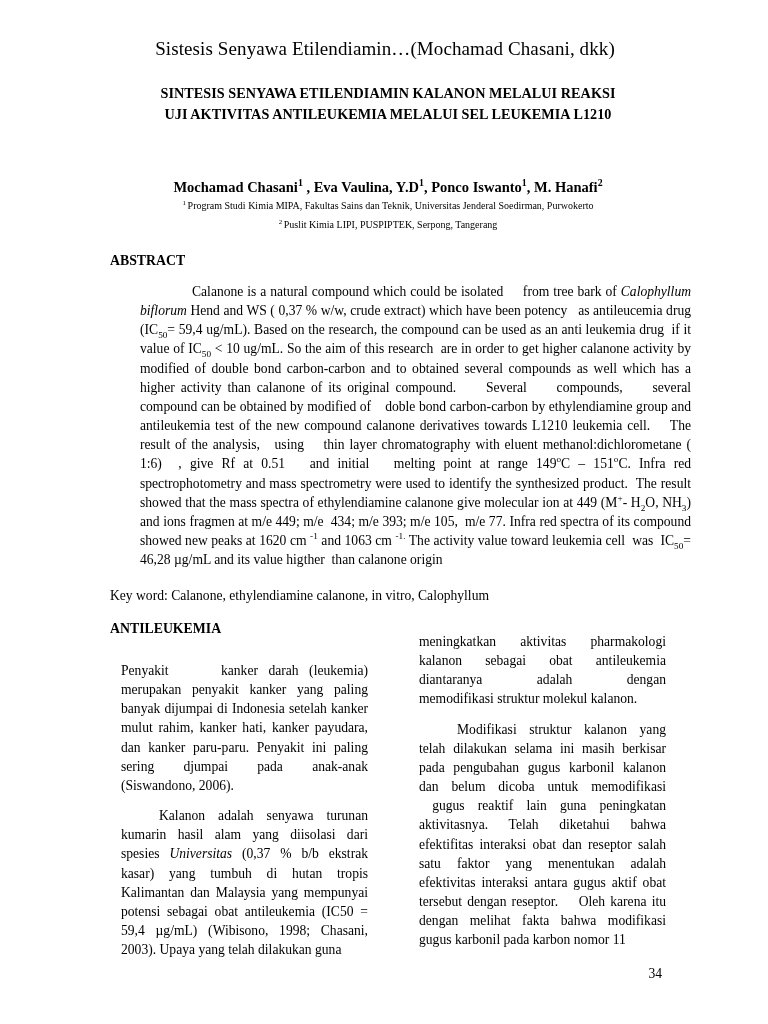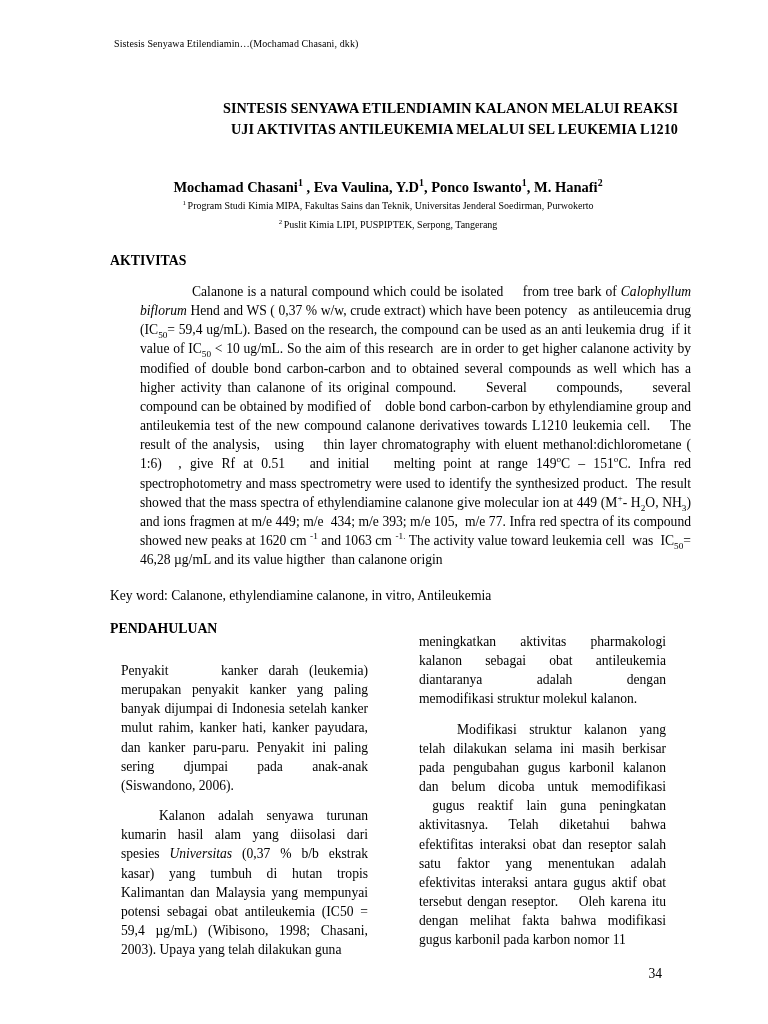--- a/index.html
+++ b/index.html
@@ -16,31 +16,32 @@
     width: 768px;
     height: 1024px;
     margin: 0 auto;
     background: #ffffff;
     overflow: hidden;
     box-sizing: border-box;
   }
   .running-head {
     position: absolute;
     top: 38px;
-    left: 114px;
+    left: 105px;
     width: 560px;
-    font-size: 10px;
+    text-align: center;
+    font-size: 19px;
     letter-spacing: 0.1px;
   }
   .title-block {
     position: absolute;
-    top: 98px;
+    top: 83px;
     left: 98px;
     width: 580px;
-    text-align: right;
+    text-align: center;
     font-weight: bold;
     font-size: 14.2px;
     line-height: 20.5px;
     letter-spacing: 0.05px;
   }
   .authors {
     position: absolute;
     top: 178px;
     left: 98px;
     width: 580px;
@@ -136,27 +137,27 @@
     <div>SINTESIS SENYAWA ETILENDIAMIN KALANON  MELALUI REAKSI</div>
     <div>UJI AKTIVITAS ANTILEUKEMIA MELALUI SEL LEUKEMIA L1210</div>
   </div>
 
   <div class="authors">
     <div class="names">Mochamad Chasani<sup>1</sup> , Eva Vaulina, Y.D<sup>1</sup>, Ponco Iswanto<sup>1</sup>, M. Hanafi<sup>2</sup></div>
     <div class="affil"><sup>1 </sup>Program Studi Kimia MIPA, Fakultas Sains dan Teknik, Universitas Jenderal Soedirman, Purwokerto</div>
     <div class="affil"><sup>2 </sup>Puslit Kimia LIPI, PUSPIPTEK, Serpong, Tangerang</div>
   </div>
 
-  <div class="section-head" id="abstract-heading">AKTIVITAS</div>
+  <div class="section-head" id="abstract-heading">ABSTRACT</div>
 
   <div class="abstract-body">Calanone is a natural compound which could be isolated &nbsp;&nbsp;&nbsp;&nbsp;from tree bark of <i>Calophyllum biflorum</i> Hend and WS ( 0,37 % w/w, crude extract) which have been potency &nbsp;&nbsp;as antileucemia drug (IC<sub>50</sub>= 59,4 ug/mL). Based on the research, the compound can be used as an anti leukemia drug&nbsp; if it value of IC<sub>50</sub> &lt; 10 ug/mL. So the aim of this research &nbsp;are in order to get higher calanone activity by modified of double bond carbon-carbon and to obtained several compounds as well which has a higher activity than calanone of its original compound. &nbsp;&nbsp;&nbsp;&nbsp;Several &nbsp;&nbsp;&nbsp;&nbsp;compounds, &nbsp;&nbsp;&nbsp;&nbsp;several compound can be obtained by modified of &nbsp;&nbsp;&nbsp;doble bond carbon-carbon by ethylendiamine group and antileukemia test of the new compound calanone derivatives towards L1210 leukemia cell. &nbsp;&nbsp;&nbsp;The result of the analysis, &nbsp;&nbsp;using &nbsp;&nbsp;&nbsp;thin layer chromatography with eluent methanol:dichlorometane ( 1:6) &nbsp;, give Rf at 0.51 &nbsp;&nbsp;and initial &nbsp;&nbsp;melting point at range 149<sup>o</sup>C – 151<sup>o</sup>C. Infra red spectrophotometry and mass spectrometry were used to identify the synthesized product. &nbsp;The result showed that the mass spectra of ethylendiamine calanone give molecular ion at 449 (M<sup>+</sup>- H<sub>2</sub>O, NH<sub>3</sub>) and ions fragmen at m/e 449; m/e &nbsp;434; m/e 393; m/e 105, &nbsp;m/e 77. Infra red spectra of its compound showed new peaks at 1620 cm <sup>-1</sup> and 1063 cm <sup>-1.</sup> The activity value toward leukemia cell &nbsp;was &nbsp;IC<sub>50</sub>= 46,28 µg/mL and its value higther &nbsp;than calanone origin</div>
 
-  <div class="keywords">Key  word: Calanone, ethylendiamine calanone, in vitro, Antileukemia</div>
+  <div class="keywords">Key  word: Calanone, ethylendiamine calanone, in vitro, Calophyllum</div>
 
-  <div class="section-head" id="intro-heading">PENDAHULUAN</div>
+  <div class="section-head" id="intro-heading">ANTILEUKEMIA</div>
 
   <div class="col col-left">
     <p class="noindent">Penyakit &nbsp;&nbsp;&nbsp;&nbsp;kanker darah (leukemia) merupakan penyakit kanker yang paling banyak dijumpai di Indonesia setelah kanker mulut rahim, kanker hati, kanker payudara, dan kanker paru-paru. Penyakit ini paling sering djumpai pada anak-anak (Siswandono, 2006).</p>
     <p>Kalanon adalah senyawa turunan kumarin hasil alam yang diisolasi dari spesies <i>Universitas</i> (0,37 % b/b ekstrak kasar) yang tumbuh di hutan tropis Kalimantan dan Malaysia yang mempunyai potensi sebagai obat antileukemia (IC50 = 59,4 µg/mL) (Wibisono, 1998; Chasani, 2003). Upaya yang telah dilakukan guna</p>
   </div>
 
   <div class="col col-right">
     <p class="noindent">meningkatkan aktivitas pharmakologi kalanon sebagai obat antileukemia diantaranya &nbsp;&nbsp;&nbsp;&nbsp;adalah &nbsp;&nbsp;&nbsp;&nbsp;dengan memodifikasi struktur molekul kalanon.</p>
     <p>Modifikasi struktur kalanon yang telah dilakukan selama ini masih berkisar pada pengubahan gugus karbonil kalanon dan belum dicoba untuk memodifikasi &nbsp;gugus reaktif lain guna peningkatan aktivitasnya. Telah diketahui bahwa efektifitas interaksi obat dan reseptor salah satu faktor yang menentukan adalah efektivitas interaksi antara gugus aktif obat tersebut dengan reseptor. &nbsp;&nbsp;&nbsp;Oleh karena itu dengan melihat fakta bahwa modifikasi gugus karbonil pada karbon nomor 11</p>
   </div>

